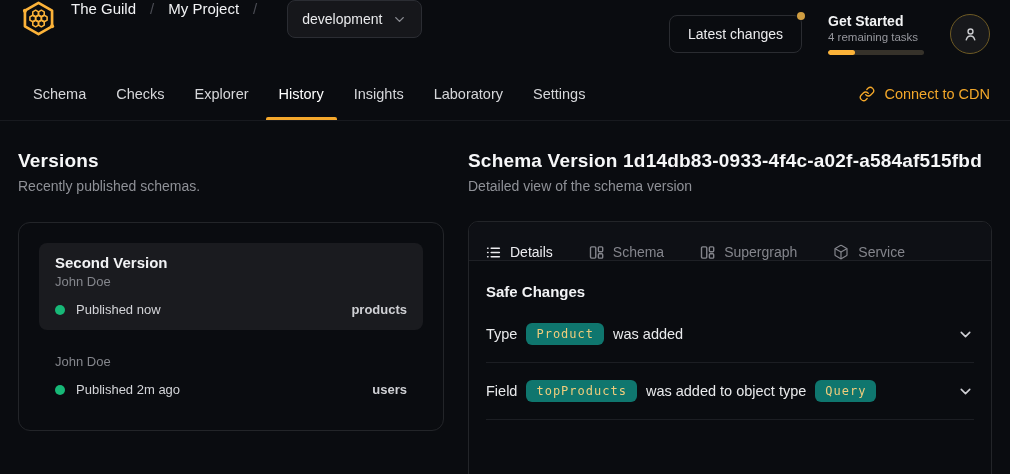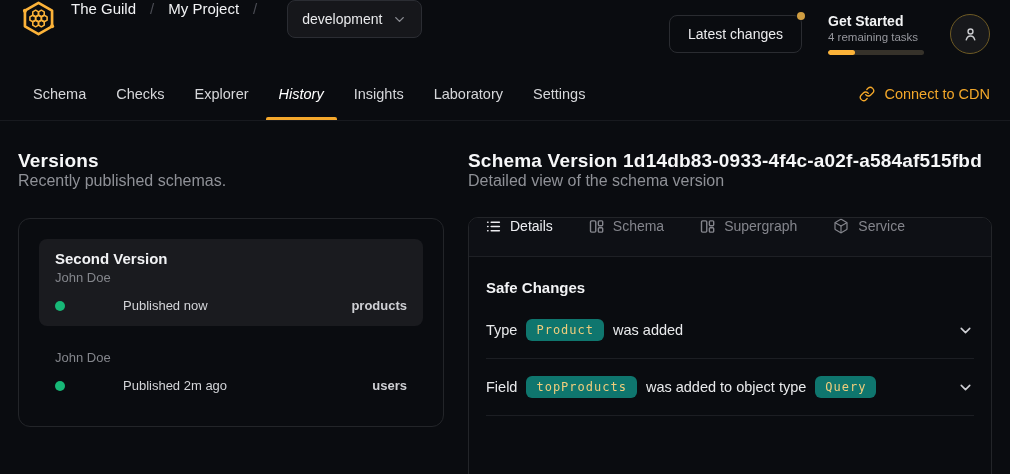--- a/index.html
+++ b/index.html
@@ -44,55 +44,55 @@
   
   .navbar {
     height:53px; display:flex; align-items:stretch; padding:0 20px;
     border-bottom:1px solid #181a1f;
   }
   .nav-tabs { display:flex; list-style:none; }
   .nav-tab {
     position:relative; display:flex; align-items:center; padding:0 13px;
     margin-right:4px; font-size:14.5px; color:#d6d7da; cursor:pointer;
   }
-  .nav-tab.active { color:#ffffff; font-weight:500;font-style:italic; }
+  .nav-tab.active { color:#ffffff; font-weight:500; }
   .nav-tab.active::after {
     content:""; position:absolute; left:0; right:0; bottom:0; height:3px;
     border-radius:2px 2px 0 0; background:#f5a82c;
   }
   .cdn-link {
     margin-left:auto; display:flex; align-items:center; gap:9px;
     color:#f4a82a; font-size:14.5px; cursor:pointer;justify-content:center;
   }
   
   .main { display:flex; padding:29px 18px 0 18px; gap:24px; }
   .col-left { width:426px; flex:0 0 auto; }
   .col-right { flex:1; min-width:0; }
   .sec-title { font-size:19px; font-weight:700; color:#f6f7f8; letter-spacing:.2px; }
-  .sec-sub { font-size:16px; color:#8f9197; }
+  .sec-sub { margin-top:6px; font-size:14px; color:#8f9197; }
   
   .versions-card {
     margin-top:28px; border:1px solid #232529; border-radius:12px; padding:20px;
   }
   .version-item { border-radius:8px; padding:11px 16px 13px 16px; cursor:pointer; }
   .version-item.selected { background:#1a1b1f; }
   .version-item + .version-item { margin-top:10px; }
   .v-name { font-size:15px; font-weight:600; color:#f1f2f4; }
   .v-author { margin-top:3px; font-size:13px; color:#84868c; }
-  .v-meta { margin-top:13px; display:flex; align-items:center;gap:47px; }
+  .v-meta { margin-top:13px; display:flex; align-items:center; }
   .v-dot { width:10px; height:10px; border-radius:50%; background:#17b877; flex:0 0 auto; }
   .v-pub { margin-left:11px; font-size:13px; color:#d3d4d8; }
   .v-service { margin-left:auto; font-size:13px; font-weight:700; color:#cfd0d4; }
   
   .detail-panel {
     margin-top:27px; border:1px solid #232529; border-radius:10px;
     height:330px; overflow:hidden;
   }
   .detail-tabs {
-    display:flex; align-items:flex-start; height:39px; gap:36px; padding:0 17px;
+    display:flex; align-items:flex-end; height:39px; gap:36px; padding:0 17px;
     background:#0e1015; border-bottom:1px solid #1e2025;
   }
   .detail-tab { display:flex; align-items:center; gap:9px; font-size:14px; color:#84858c; cursor:pointer; }
   .detail-tab.active { color:#ececf0; font-weight:500; }
   .detail-tab .t-icon { display:flex; }
   .detail-body { padding:0 17px; }
   .safe-title { margin-top:22px; font-size:15px; font-weight:700; color:#f2f3f5; }
   .change-row {
     display:flex; align-items:center; height:57px;
     border-bottom:1px solid #1c1e23; font-size:14.5px; color:#e9eaec;

